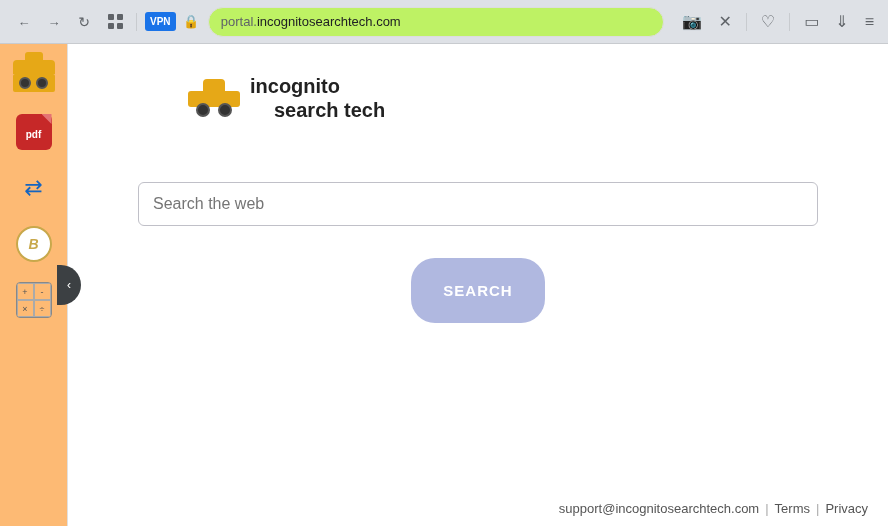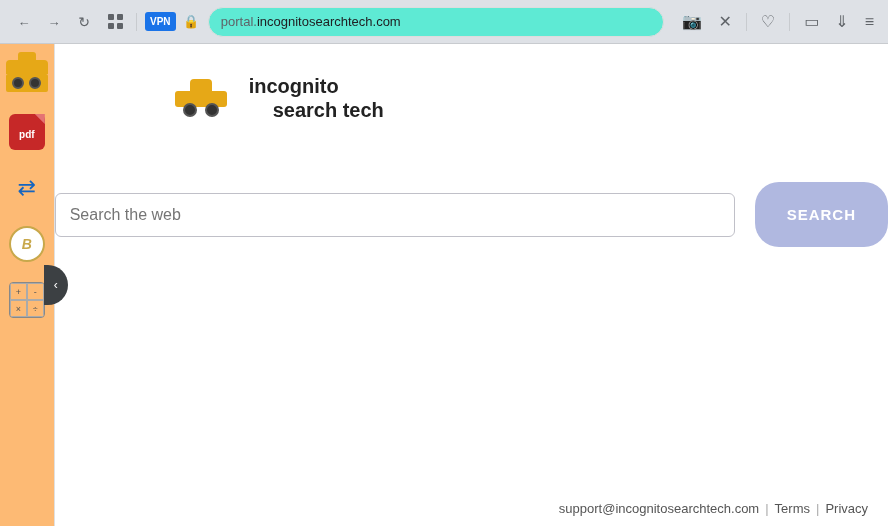--- a/index.html
+++ b/index.html
@@ -23,21 +23,21 @@
     }
     .refresh-btn { font-size: 14px; }
     .apps-btn { display: grid; grid-template-columns: 1fr 1fr; gap: 2px; width: 16px; height: 16px; }
     .apps-btn span { width: 6px; height: 6px; background: #5f6368; border-radius: 1px; display: block; }
     .vpn-badge {
       background: #1a73e8; color: white; font-size: 10px; font-weight: bold;
       padding: 4px 5px; border-radius: 3px;
     }
     .lock-icon { color: #5f6368; font-size: 13px; }
     .address-bar {
-      flex: 1; background: #5eead4; border-radius: 20px; height: 30px;
+      flex: 1; background: #bef264; border-radius: 20px; height: 30px;
       display: flex; align-items: center; padding: 0 12px;
       font-size: 13px; color: #202124; border: 1px solid #ddd;
     }
     .address-text { color: #202124; font-size: 13px; }
     .address-text span { color: #5f6368; }
     .toolbar-icons { display: flex; gap: 12px; align-items: center; color: #5f6368; font-size: 16px; margin-left: 8px; }
     .toolbar-icon { cursor: pointer; padding: 2px; }
     .divider-v { width: 1px; height: 18px; background: #c8cbcf; }
 
     
@@ -127,21 +127,21 @@
       align-items: center;
       justify-content: flex-start;
       padding-top: 30px;
       position: relative;
     }
 
     
     .logo-area {
       display: flex;
       align-items: center;
-      gap: 22px;
+      gap: 10px;
       margin-bottom: 60px;
       align-self: flex-start;
       margin-left: 120px;
     }
     .logo-graphic {
       display: flex;
       flex-direction: column;
       align-items: center;
     }
     .logo-hat {
@@ -177,23 +177,23 @@
     }
     .logo-text-searchtech {
       font-size: 20px; font-weight: 700; color: #222; line-height: 1.2;
       font-family: Arial, sans-serif;
       margin-left: 24px;
     }
 
     
     .search-area {
       display: flex;
-      flex-direction: row;
-      align-items: center;
-      gap: 20px;
+      flex-direction: column;
+      align-items: center;
+      gap: 32px;
       width: 100%;
     }
     .search-input-container {
       width: 680px;
       border: 1.5px solid #c0c0c8;
       border-radius: 6px;
       height: 44px;
       display: flex;
       align-items: center;
       padding: 0 14px;

